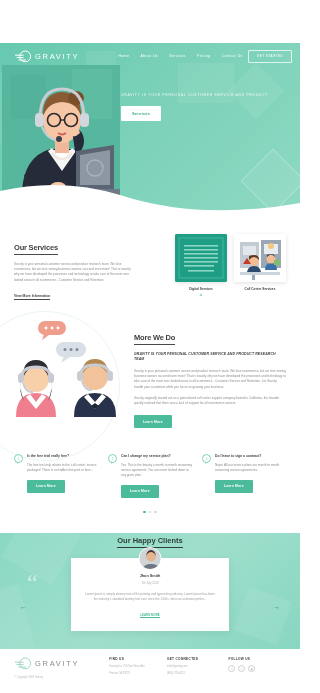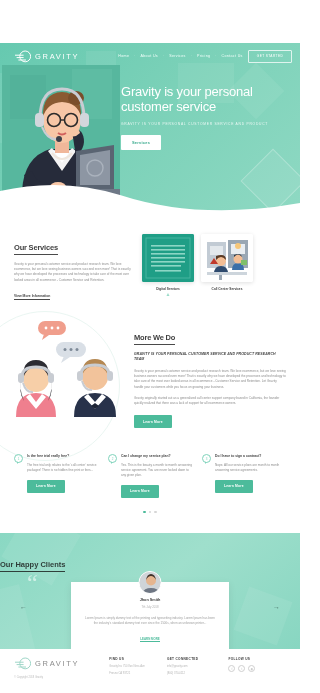--- a/index.html
+++ b/index.html
@@ -83,21 +83,21 @@
     font-size:3.4px; font-weight:bold; color:#3f3f3f;
     border-bottom:1px solid #4a4a4a; display:inline-block; padding-bottom:1px;
   }
   .btn-green {
     display:inline-block; background:#4cbb9b; color:#ffffff;
     font-size:3.3px; font-weight:bold; padding:4.5px 9px; border-radius:1px;
     letter-spacing:.2px;
   }
 
   
-  .services { position:relative; padding:14px 14px 0 14px; display:flex; gap:10px; }
+  .services { position:relative; padding:14px 14px 0 14px; display:flex; gap:10px;justify-content:space-between; }
   .services-left { width:118px; padding-top:4px; }
   .services-left p { margin-top:7px; }
   .services-left .link-more { margin-top:7px; }
   .cards { display:flex; gap:7px; margin-top:2px; }
   .card { width:52px; }
   .card-img {
     width:52px; height:48px; border-radius:2px; overflow:hidden; position:relative;
     box-shadow:0 1px 4px rgba(0,0,0,.13); background:#fff;
   }
   .card-img.green { background:#1f9e86; }
@@ -147,21 +147,21 @@
   .clients {
     margin-top:20px; position:relative; height:116px;
     background:linear-gradient(140deg,#8ad8c3 0%,#9fdfcc 50%,#88d6c1 100%);
     overflow:hidden;
   }
   .clients .poly { position:absolute; background:rgba(255,255,255,.08); }
   .p1 { width:58px; height:58px; left:12px; top:-16px; transform:rotate(30deg); }
   .p2 { width:46px; height:46px; left:240px; top:60px; transform:rotate(20deg); background:rgba(255,255,255,.07);}
   .p3 { width:40px; height:70px; left:-12px; top:55px; transform:rotate(-14deg); background:rgba(255,255,255,.06);}
   .clients-title {
-    position:relative; padding-top:27px;
+    position:relative; text-align:center; padding-top:3px;
     font-size:7.5px; font-weight:bold; color:#2f3f3a;
   }
   .clients-title span { border-bottom:1.2px solid #2f3f3a; padding-bottom:2px; }
   .quote-mark {
     position:absolute; left:27px; top:40px; color:rgba(255,255,255,.55);
     font-size:24px; line-height:20px; font-family:"Liberation Serif", serif;
   }
   .testimonial {
     position:relative; margin:13px auto 0; width:158px; background:#ffffff;
     padding:16px 14px 11px; text-align:center; box-shadow:0 2px 8px rgba(0,0,0,.08);
@@ -288,21 +288,20 @@
         <path d="M70 124 L118 124 L118 131 L70 131 Z" fill="#6e7886"></path>
         <circle cx="93" cy="103" r="8" fill="none" stroke="#aab2bd" stroke-width="1.4"></circle>
       </svg>
     </div>
 
     <svg class="hero-curve" viewBox="0 0 300 42" preserveAspectRatio="none">
       <path d="M0 14 Q 62 0 120 18 Q 200 44 300 26 L300 42 L0 42 Z" fill="#ffffff"></path>
     </svg>
 
     <div class="hero-copy">
-      <h1 class="hero-title">Gravity is your personal customer service</h1>
       <div class="hero-sub">GRAVITY IS YOUR PERSONAL CUSTOMER SERVICE AND PRODUCT</div>
       <a class="hero-btn">Services</a>
     </div>
   </section>
 
   <section class="services">
     <div class="services-left">
       <div class="sec-title">Our Services</div>
       <p class="body-txt">Gravity is your personal customer service and product research team. We love ecommerce, but we love seeing business owners succeed even more! That is exactly why we have developed the processes and technology to take care of the most over looked areas in all ecommerce - Customer Service and Retention.</p>
       <a class="link-more">View More Information</a>

